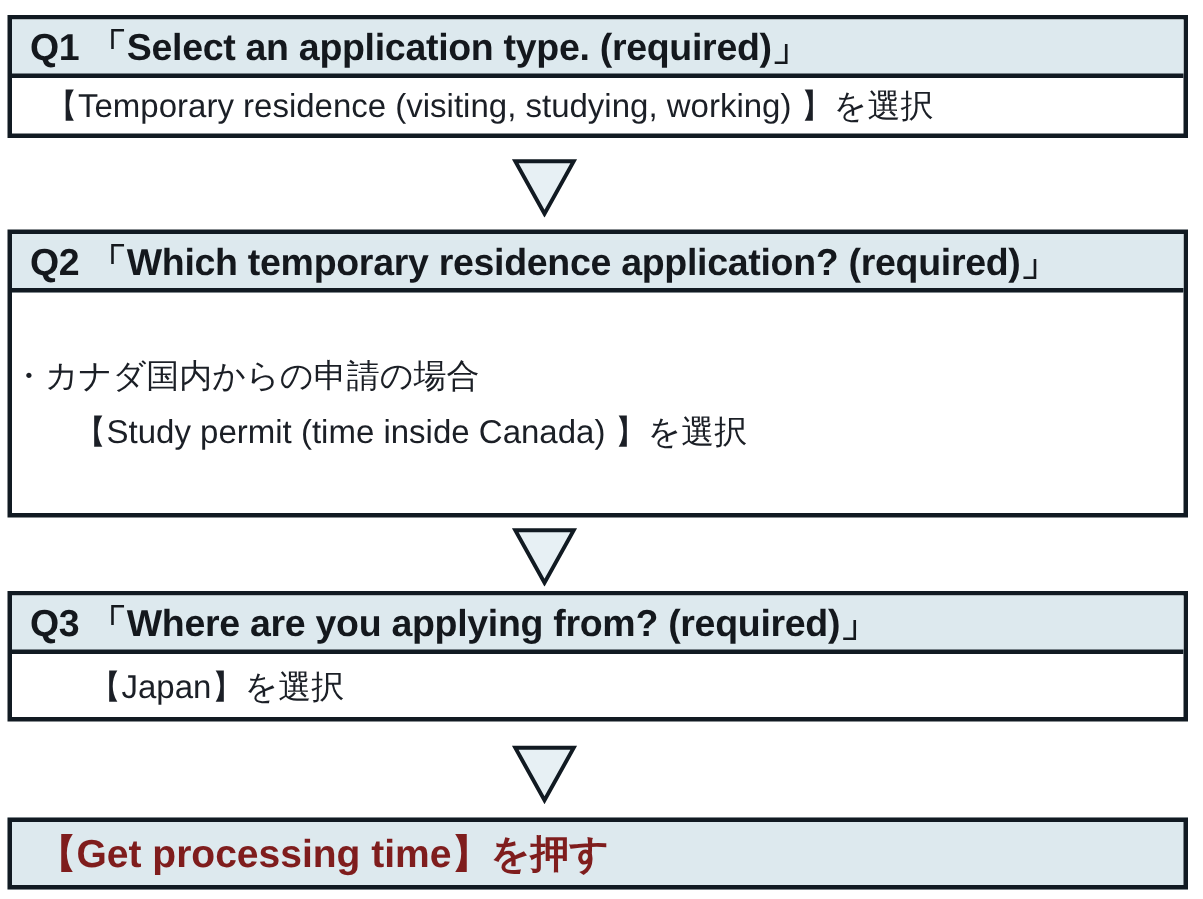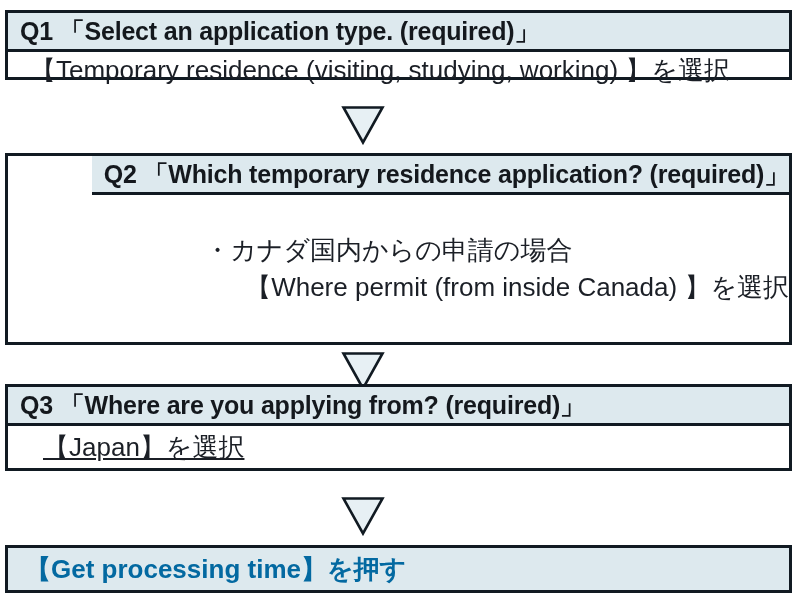--- a/index.html
+++ b/index.html
@@ -38,32 +38,32 @@
     font-size: 25px;
     letter-spacing: -0.2px;
     white-space: nowrap;
     color: #14181d;
   }
   .box-body {
     flex: 1 1 auto;
     display: flex;
     flex-direction: column;
     justify-content: center;
-    font-size: 26px;
+    font-size: 22px;
     color: #1b1f26;
   }
   .line {
     white-space: nowrap;
     line-height: 37px;
   }
-  #q1-box { top: 10px;  height: 70px;  }
-  #q2-box { top: 153px; height: 192px; align-items: flex-end; }
-  #q3-box { top: 384px; height: 87px;  }
+  #q1-box { top: 10px;  height: 82px;  }
+  #q2-box { top: 153px; height: 192px; }
+  #q3-box { top: 394px; height: 87px;  }
   #q1-box .indent-normal { padding-left: 22px; }
-  #q3-box .indent-normal { padding-left: 35px; text-decoration: underline; }
+  #q3-box .indent-normal { padding-left: 51px; }
   .indent-bullet    { }
   .indent-selection { padding-left: 41px; }
   .arrow {
     position: absolute;
     left: 341px;
     width: 44px;
     height: 40px;
     line-height: 0;
   }
   #arrow-1 { top: 105px; }
@@ -77,21 +77,21 @@
     height: 48px;
     border: 3px solid #111a22;
     background: #dde9ee;
     box-sizing: border-box;
     display: flex;
     align-items: center;
     padding-left: 17px;
     font-weight: bold;
     font-size: 26px;
     white-space: nowrap;
-    color: #0369a1;
+    color: #7f1d1d;
   }
 </style>
 </head>
 <body>
 
 <div id="canvas">
 
   <section class="flow-box" id="q1-box">
     <div class="box-header">
       <span>Q1 「Select an application type. (required)」</span>
@@ -106,21 +106,21 @@
       <polygon points="2.5,2.5 41.5,2.5 22,37.5" fill="#e7f0f4" stroke="#111a22" stroke-width="2.6"></polygon>
     </svg>
   </div>
 
   <section class="flow-box" id="q2-box">
     <div class="box-header">
       <span>Q2 「Which temporary residence application? (required)」</span>
     </div>
     <div class="box-body">
       <div class="line indent-bullet">・カナダ国内からの申請の場合</div>
-      <div class="line indent-selection">【Where permit (from inside Canada) 】を選択</div>
+      <div class="line indent-selection">【Study permit (time inside Canada) 】を選択</div>
     </div>
   </section>
 
   <div class="arrow" id="arrow-2">
     <svg width="44" height="40" viewBox="0 0 44 40" xmlns="http://www.w3.org/2000/svg">
       <polygon points="2.5,2.5 41.5,2.5 22,37.5" fill="#e7f0f4" stroke="#111a22" stroke-width="2.6"></polygon>
     </svg>
   </div>
 
   <section class="flow-box" id="q3-box">

